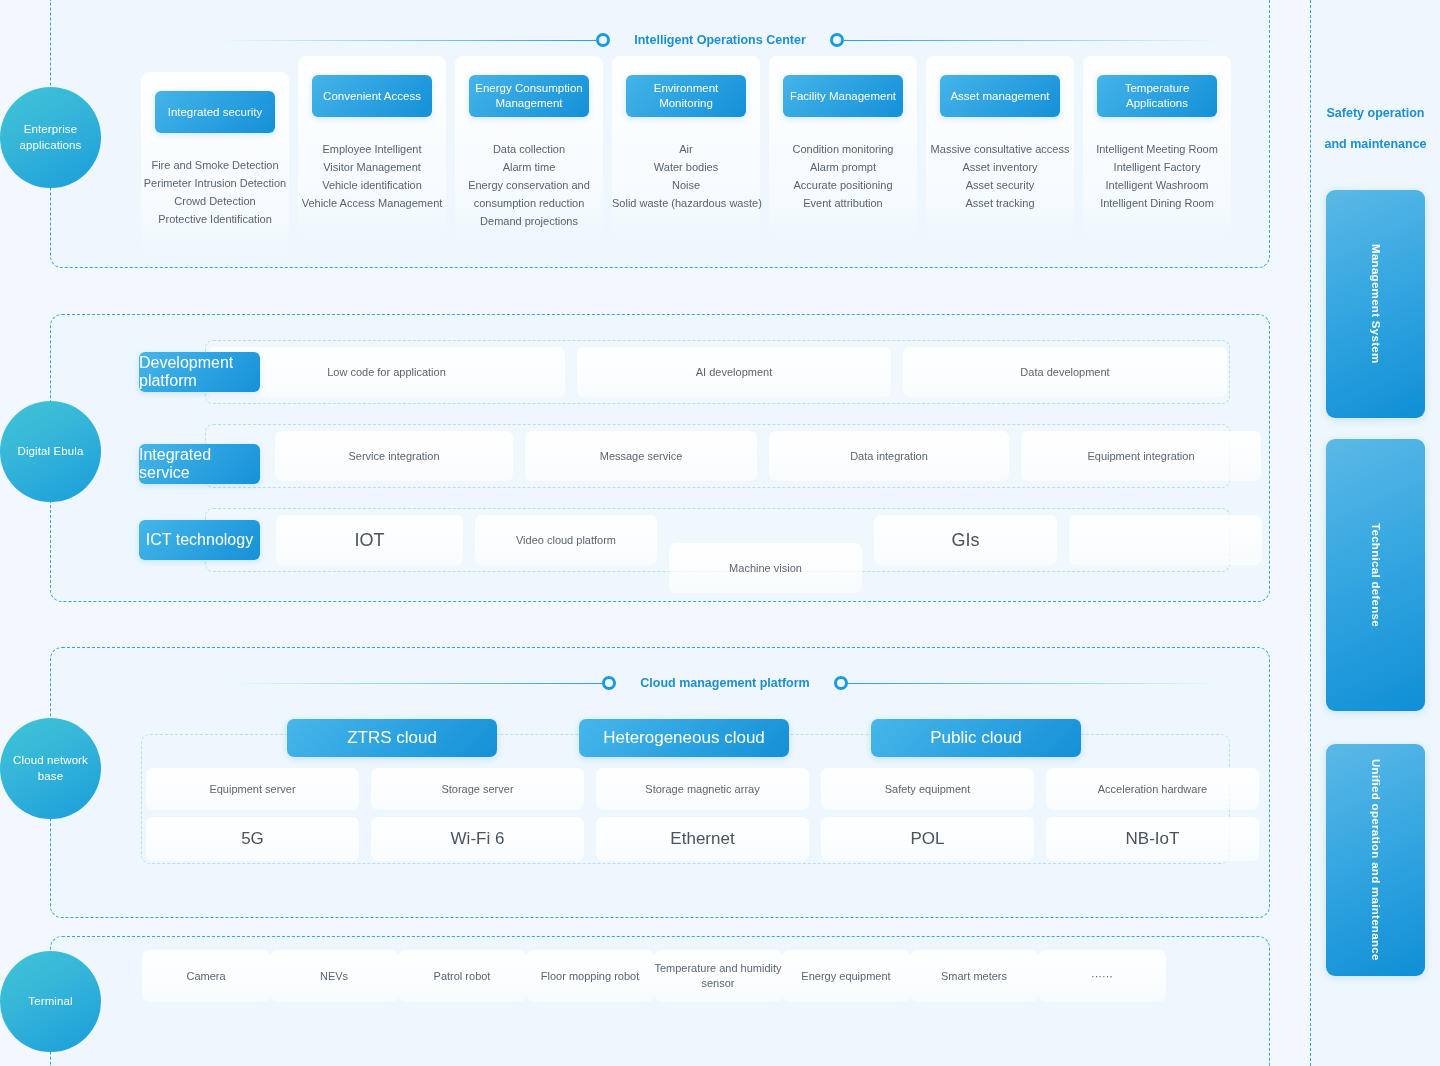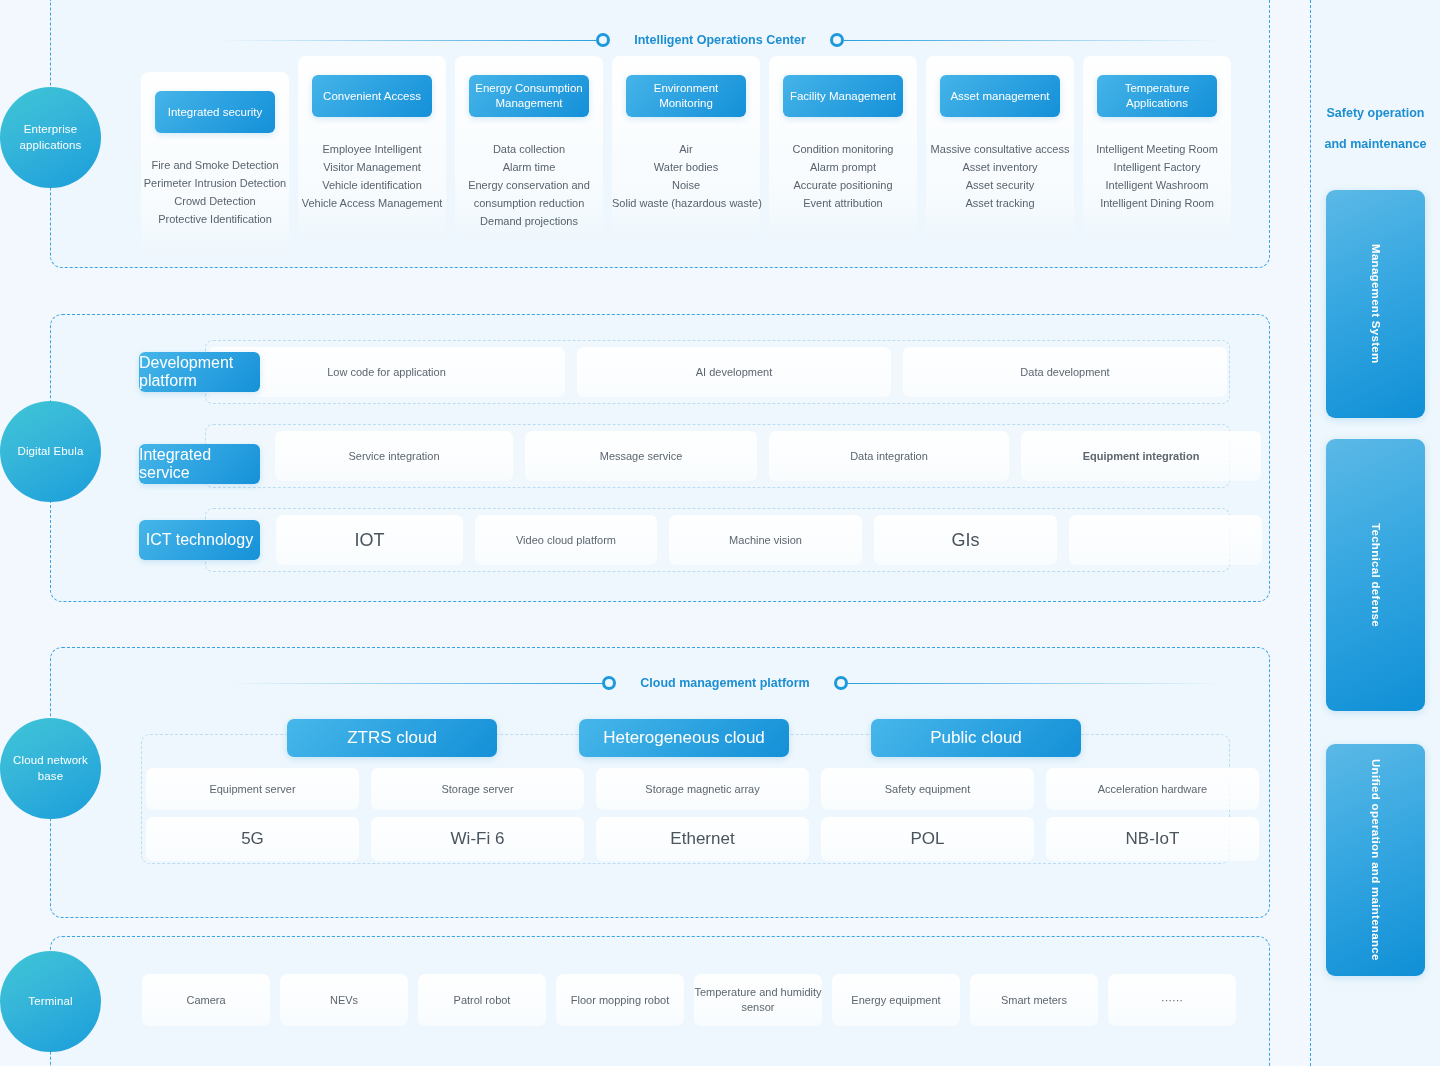--- a/index.html
+++ b/index.html
@@ -130,21 +130,21 @@
     background: linear-gradient(to bottom, rgba(255,255,255,.96), rgba(255,255,255,.66));
     display: flex; align-items: center; justify-content: center;
     color: #5c666f; text-align: center;
   }
   #crow-top  { left: 146px; top: 768px; }
   #crow-top .ccell { height: 42px; font-size: 11px; }
   #crow-bot  { left: 146px; top: 817px; }
   #crow-bot .ccell { height: 44px; font-size: 17px; color: #4a545d; }
 
   
-  #trow { position: absolute; left: 142px; top: 974px; display: flex; gap: 10px; }
+  #trow { position: absolute; left: 142px; top: 950px; display: flex; }
   .tcell {
     width: 128px; height: 52px; border-radius: 7px;
     background: linear-gradient(to bottom, rgba(255,255,255,.96), rgba(255,255,255,.62));
     display: flex; align-items: center; justify-content: center;
     color: #5c666f; font-size: 11px; text-align: center; line-height: 15px;
   }
 
   
   #rail-title {
     position: absolute; left: 1318px; top: 98px; width: 115px;
@@ -274,28 +274,28 @@
         <div class="dcell" style="width: 357px; height: 50px;">Low code for application</div>
         <div class="dcell" style="width: 314px; height: 50px;">AI development</div>
         <div class="dcell" style="width: 324px; height: 50px;">Data development</div>
       </div>
       <div class="drow" style="top: 424px; height: 64px;"></div>
       <div class="dtag" style="top: 436px; margin-top: 8px;">Integrated service</div>
       <div class="dcells" style="left: 275px; top: 431px;">
         <div class="dcell" style="width: 238px; height: 50px;">Service integration</div>
         <div class="dcell" style="width: 232px; height: 50px;">Message service</div>
         <div class="dcell" style="width: 240px; height: 50px;">Data integration</div>
-        <div class="dcell" style="width: 240px; height: 50px; font-weight: bold;">Equipment integration</div>
+        <div class="dcell" style="width: 240px; height: 50px;">Equipment integration</div>
       </div>
       <div class="drow" style="top: 508px; height: 64px;"></div>
       <div class="dtag" style="top: 520px;">ICT technology</div>
       <div class="dcells" style="left: 276px; top: 515px;">
         <div class="dcell big" style="width: 187px; height: 50px;">IOT</div>
         <div class="dcell" style="width: 182px; height: 50px;">Video cloud platform</div>
-        <div class="dcell" style="width: 193px; height: 50px;">Machine vision</div>
+        <div class="dcell" style="width: 193px; height: 50px; margin-top: 28px;">Machine vision</div>
         <div class="dcell big" style="width: 183px; height: 50px;">GIs</div>
         <div class="dcell" style="width: 193px; height: 50px;"></div>
       </div>
     </div>
 
   <div class="banner" id="banner-cloud" style="left:230px; top:673px; width:990px;">
     <div class="rule" style="flex:1 1 auto;"></div>
     <div class="ring"></div>
     <div class="btitle">Cloud management platform</div>
     <div class="ring"></div>

